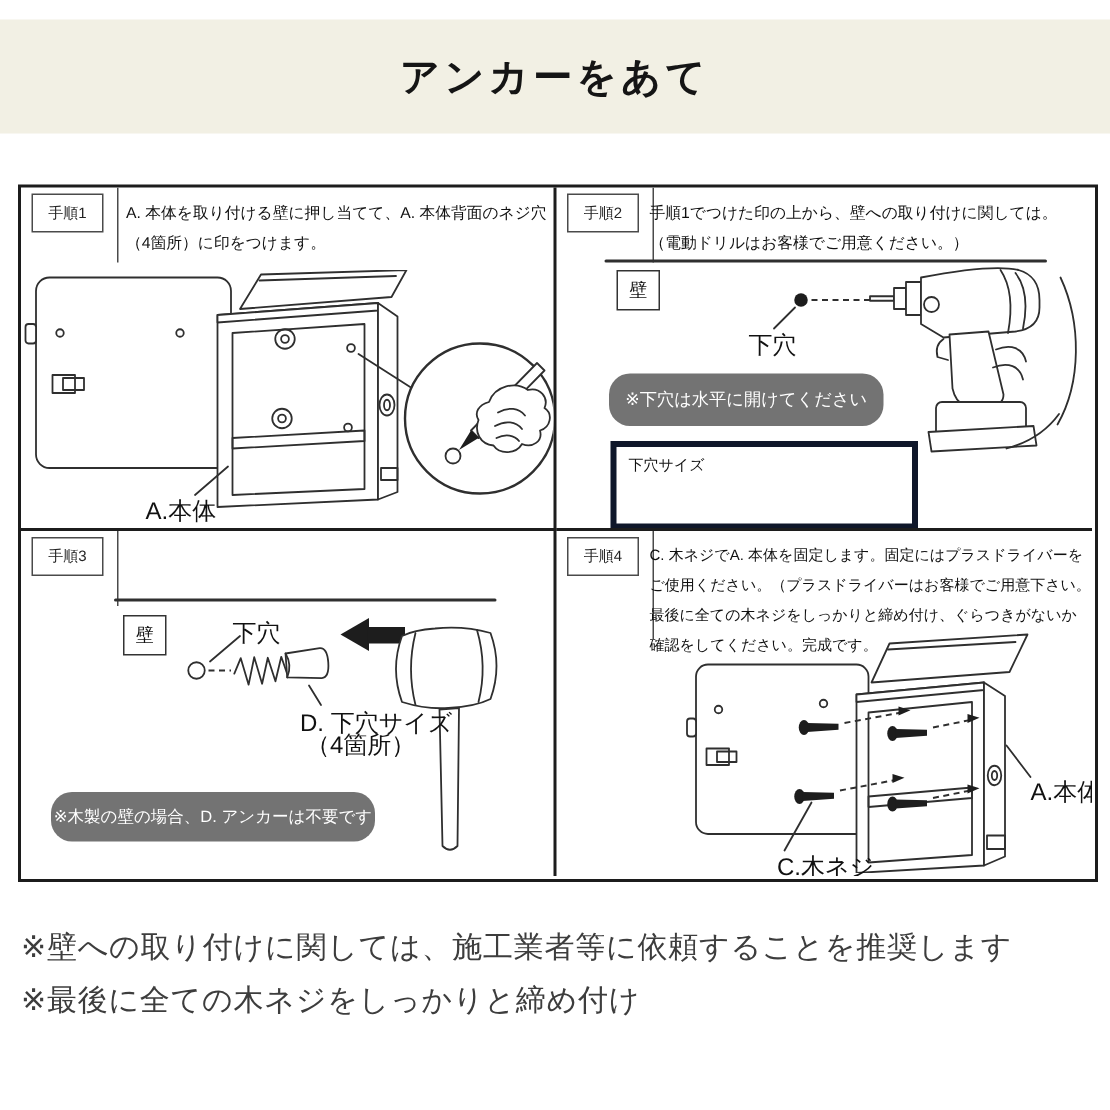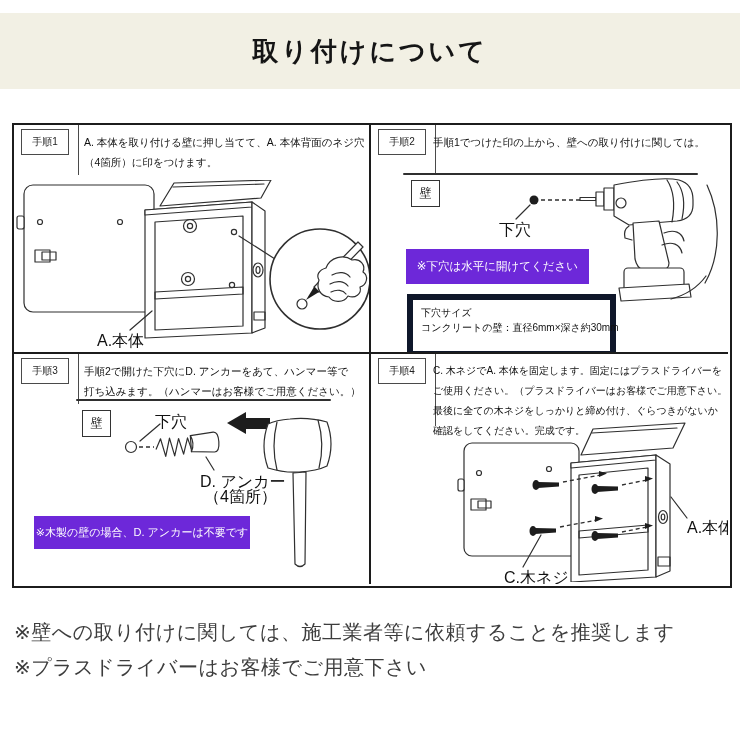--- a/index.html
+++ b/index.html
@@ -39,42 +39,42 @@
   .panel-2 .step-text,.panel-4 .step-text{left:62px;}
   .panel-4 .step-text{font-size:10px;}
   .illus{position:absolute;left:0;}
   
   .lbl{position:absolute;font-size:16px;color:#111;white-space:nowrap;}
   .wall-tag{
     position:absolute;width:27px;height:25px;border:1px solid #333;background:#fff;
     display:flex;align-items:center;justify-content:center;font-size:12px;color:#111;
   }
   .note-black{
-    position:absolute;background:#6d28d9;color:#ffffff;border-radius:0;
+    position:absolute;background:#737373;color:#ffffff;border-radius:14px;
     display:flex;align-items:center;justify-content:center;white-space:nowrap;
   }
   .size-box{
-    position:absolute;border:6px solid #0f172a;background:#fff;
+    position:absolute;border:4px solid #0f172a;background:#fff;
     font-size:10px;line-height:15px;color:#111;padding:5px 0 0 8px;white-space:nowrap;
   }
   
   .footer-notes{position:absolute;left:14px;top:615px;}
   .footer-note{font-size:20px;line-height:35px;color:#3d3d3d;letter-spacing:0.5px;white-space:nowrap;}
   
   svg .ln{fill:none;stroke:#2f2f2f;stroke-width:1.2;stroke-linejoin:round;stroke-linecap:round;}
   svg .ln2{fill:none;stroke:#2f2f2f;stroke-width:2;stroke-linecap:round;}
   svg .wfill{fill:#ffffff;stroke:#2f2f2f;stroke-width:1.2;stroke-linejoin:round;}
   svg .dk{fill:#1d1d1d;stroke:none;}
   svg .dash{fill:none;stroke:#2f2f2f;stroke-width:1.3;stroke-dasharray:4 3;}
 </style>
 </head>
 <body>
 
 <div class="header-bar">
-  <div class="page-title">取り付けについて</div>
+  <div class="page-title">アンカーをあて</div>
 </div>
 
 <div class="steps-grid">
 
   <div class="panel panel-1 b-right b-bottom">
     <div class="step-tag">手順1</div>
     <div class="step-sep"></div>
     <div class="step-text">
       <div>A. 本体を取り付ける壁に押し当てて、A. 本体背面のネジ穴</div>
       <div>（4箇所）に印をつけます。</div>
@@ -124,20 +124,21 @@
       <line class="ln" x1="116" y1="150" x2="138" y2="131"></line>
     </svg>
     <div class="lbl" style="left:83px;top:206px">A.本体</div>
   </div>
 
   <div class="panel panel-2 b-bottom">
     <div class="step-tag">手順2</div>
     <div class="step-sep"></div>
     <div class="step-text">
       <div>手順1でつけた印の上から、壁への取り付けに関しては。</div>
+      <div>（電動ドリルはお客様でご用意ください。）</div>
     </div>
     <svg class="illus" style="top:46px" width="356" height="182" viewBox="0 0 356 182">
 
       <line class="ln2" x1="33" y1="3" x2="326" y2="3"></line>
 
       <circle class="dk" cx="163" cy="29" r="4.5"></circle>
       <line class="dash" x1="170" y1="29" x2="209" y2="29"></line>
       <line class="ln" x1="159" y1="34" x2="145" y2="48"></line>
 
       <g>
@@ -156,31 +157,26 @@
         <path class="ln" d="M300,128 C315,124 327,116 335,105"></path>
         <path class="ln" d="M293,62 C303,58 311,61 313,70"></path>
         <path class="ln" d="M291,74 C301,70 309,73 311,82"></path>
       </g>
     </svg>
     <div class="wall-tag" style="left:40px;top:55px">壁</div>
     <div class="lbl" style="left:128px;top:95px">下穴</div>
     <div class="note-black" style="left:35px;top:124px;width:183px;height:35px;font-size:11.5px">※下穴は水平に開けてください</div>
     <div class="size-box" style="left:36px;top:169px;width:189px;height:46px">
       <div>下穴サイズ</div>
-      <div>コンクリートの壁：直径6mm×深さ約30mm</div>
     </div>
   </div>
 
   <div class="panel panel-3 b-right">
     <div class="step-tag">手順3</div>
     <div class="step-sep"></div>
-    <div class="step-text">
-      <div>手順2で開けた下穴にD. アンカーをあて、ハンマー等で</div>
-      <div>打ち込みます。（ハンマーはお客様でご用意ください。）</div>
-    </div>
     <svg class="illus" style="top:42px" width="357" height="186" viewBox="0 0 357 186">
 
       <line class="ln2" x1="63" y1="4" x2="316" y2="4"></line>
 
       <line class="ln" x1="146" y1="28" x2="126" y2="45"></line>
       <circle class="ln" cx="117" cy="51" r="5.5"></circle>
       <line class="dash" x1="125" y1="51" x2="140" y2="51"></line>
       <g transform="rotate(-4 172 49)">
         <path class="ln" d="M142,51 L147,41 L151,59 L156,41 L160,59 L165,42 L169,58 L174,42 L177,53"></path>
         <path class="wfill" d="M177,40 L200,38 Q205,38 205,48 Q205,58 200,58 L177,56 Z"></path>
@@ -195,23 +191,23 @@
 
       <g>
         <path class="wfill" d="M254,28 Q246,50 254,72 Q270,77 285,76 Q303,75 313,70 Q321,48 313,26 Q295,21 276,23 Q262,24 254,28 Z"></path>
         <path class="ln" d="M263,26 Q257,50 263,74"></path>
         <path class="ln" d="M304,24 Q311,48 305,72"></path>
         <path class="wfill" d="M279,77 L292,76 L291,168 Q286,173 281,168 Z"></path>
       </g>
     </svg>
     <div class="wall-tag" style="left:68px;top:56px">壁</div>
     <div class="lbl" style="left:141px;top:58px">下穴</div>
-    <div class="lbl" style="left:186px;top:118px">D. アンカー</div>
+    <div class="lbl" style="left:186px;top:118px">D. 下穴サイズ</div>
     <div class="lbl" style="left:190px;top:133px">（4箇所）</div>
-    <div class="note-black" style="left:20px;top:162px;width:216px;height:33px;font-size:11px">※木製の壁の場合、D. アンカーは不要です</div>
+    <div class="note-black" style="left:20px;top:174px;width:216px;height:33px;font-size:11px">※木製の壁の場合、D. アンカーは不要です</div>
   </div>
 
   <div class="panel panel-4">
     <div class="step-tag">手順4</div>
     <div class="step-sep tall"></div>
     <div class="step-text">
       <div>C. 木ネジでA. 本体を固定します。固定にはプラスドライバーを</div>
       <div>ご使用ください。（プラスドライバーはお客様でご用意下さい。）</div>
       <div>最後に全ての木ネジをしっかりと締め付け、ぐらつきがないか</div>
       <div>確認をしてください。完成です。</div>
@@ -253,20 +249,20 @@
         <ellipse class="dk" cx="224" cy="115" rx="3.5" ry="5"></ellipse>
         <polygon class="dk" points="226,112 247,112.5 247,116.5 226,118"></polygon>
         <line class="dash" x1="251" y1="111" x2="276" y2="106"></line>
         <polygon class="dk" points="282,104.5 274,102 274,108"></polygon>
       </g>
 
       <line class="ln" x1="316" y1="97" x2="300" y2="76"></line>
       <line class="ln" x1="152" y1="146" x2="170" y2="114"></line>
     </svg>
     <div class="lbl" style="left:316px;top:164px">A.本体</div>
-    <div class="lbl" style="left:133px;top:214px">C.木ネジ</div>
+    <div class="lbl" style="left:147px;top:214px">C.木ネジ</div>
   </div>
 </div>
 
 <div class="footer-notes">
   <div class="footer-note">※壁への取り付けに関しては、施工業者等に依頼することを推奨します</div>
-  <div class="footer-note">※プラスドライバーはお客様でご用意下さい</div>
+  <div class="footer-note">※最後に全ての木ネジをしっかりと締め付け</div>
 </div>
 
 </body></html>

